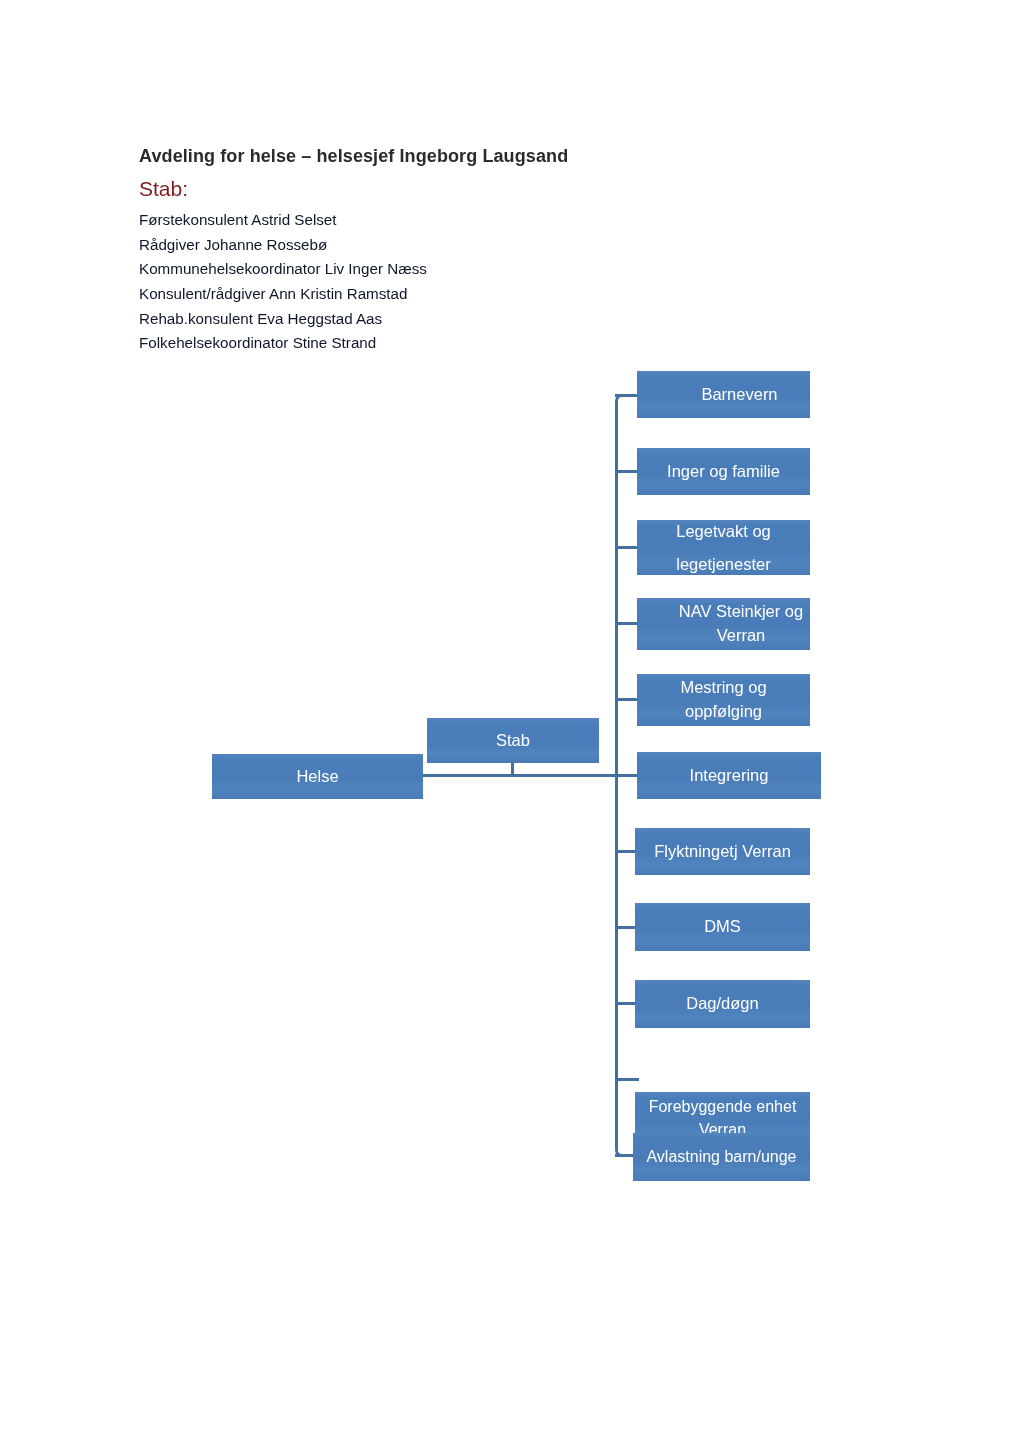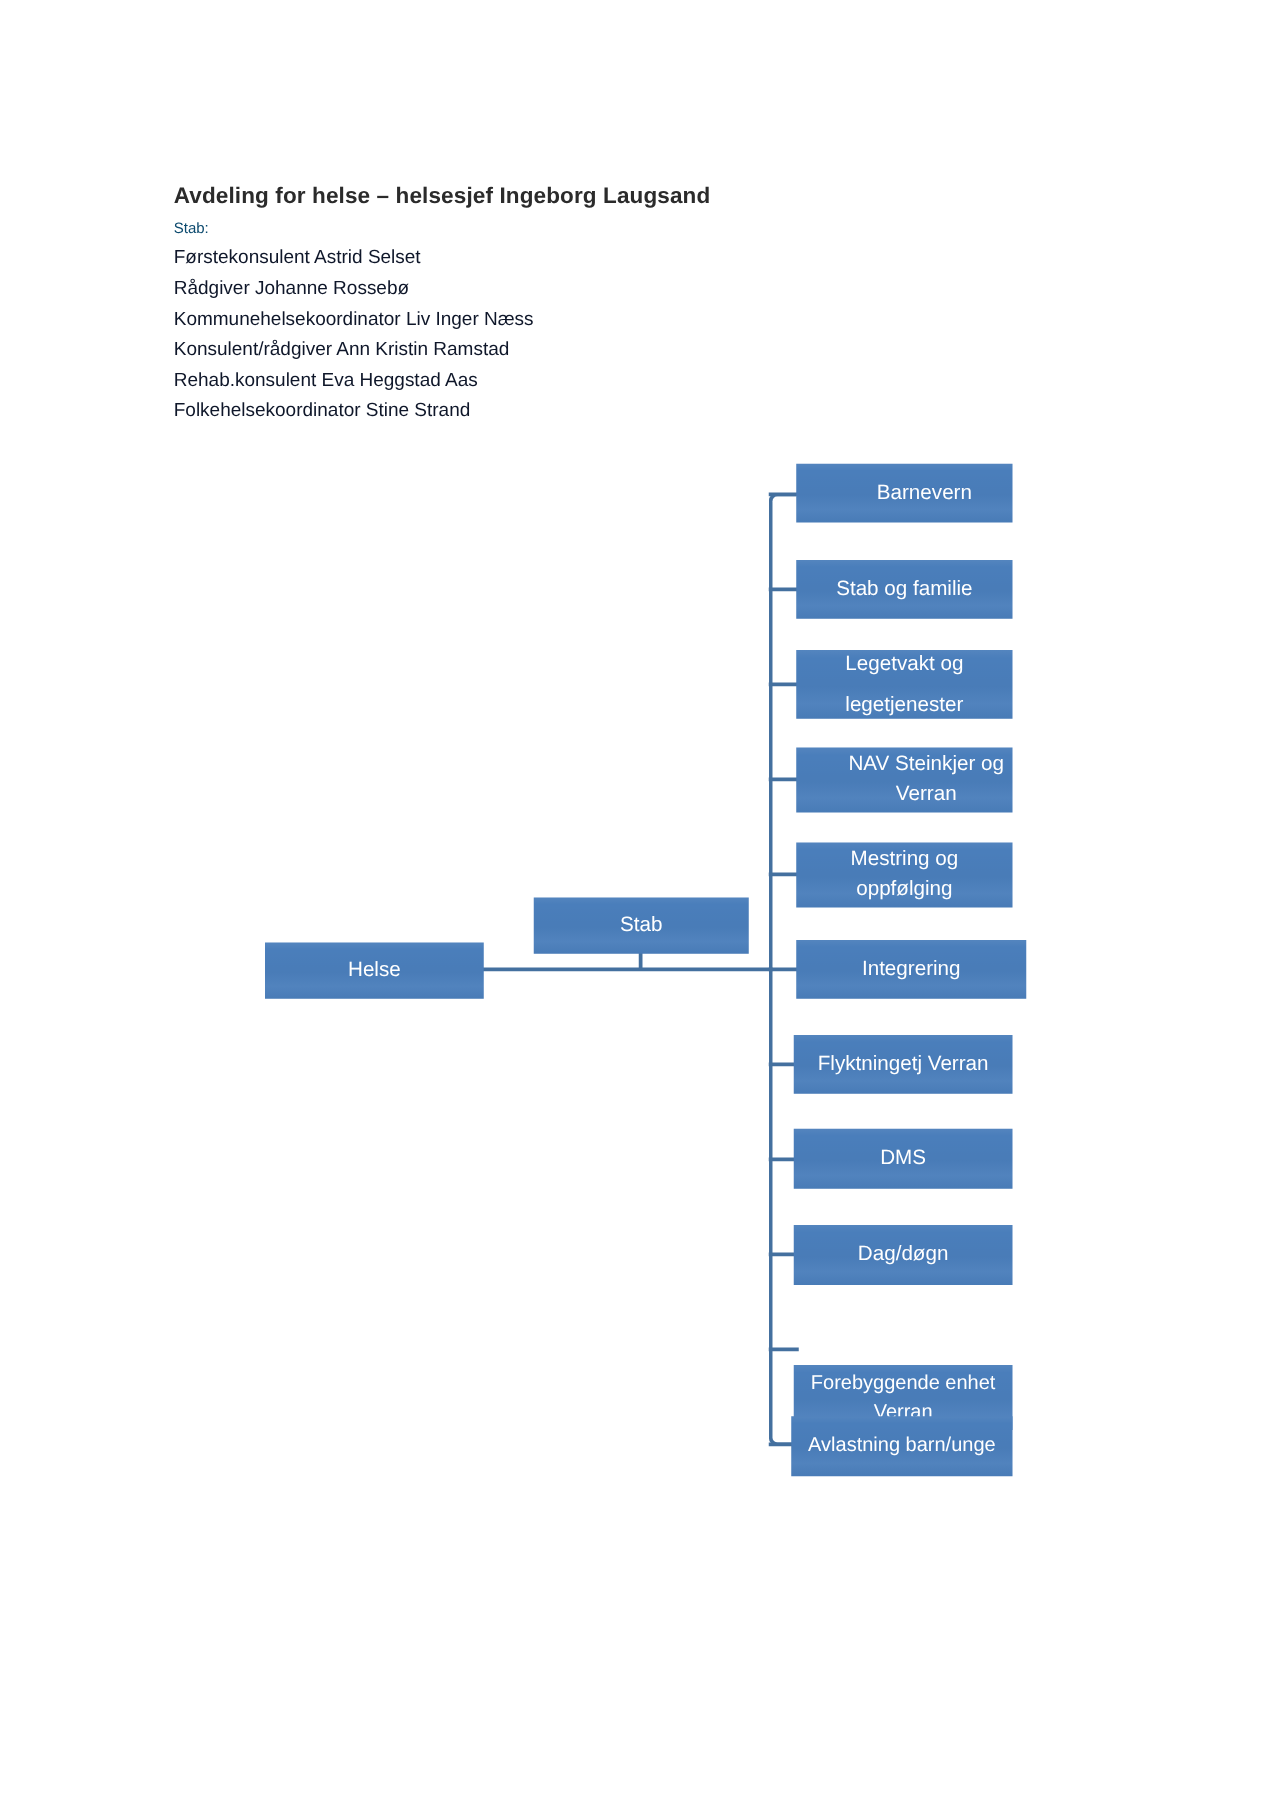--- a/index.html
+++ b/index.html
@@ -30,22 +30,22 @@
   #doc-title {
     font-size: 18px;
     font-weight: bold;
     letter-spacing: 0.1px;
     color: #2b2b2b;
     margin: 0 0 6px 0;
     line-height: 1.15;
     white-space: nowrap;
   }
   #stab-label {
-    font-size: 12px;
-    color: #0c4a6e;
+    font-size: 21px;
+    color: #7f1d1d;
     margin: 0 0 3px 0;
     line-height: 1.55;
   }
   .staff-line {
     font-size: 15.2px;
     color: #0f172a;
     line-height: 1.62;
     white-space: nowrap;
   }
 
@@ -124,34 +124,34 @@
     <div class="conn stub" style="left:615px; top:850px; width:24px;"></div>
     <div class="conn stub" style="left:615px; top:926px; width:24px;"></div>
     <div class="conn stub" style="left:615px; top:1002px; width:24px;"></div>
     <div class="conn stub" style="left:615px; top:1078px; width:24px;"></div>
     <div class="conn stub" style="left:615px; top:1154px; width:24px;"></div>
 
     <div class="conn stub" style="left:386px; top:774px; width:232px;"></div>
 
     <div class="conn vstub" style="left:511px; top:762px; height:14px;"></div>
 
-    <div class="node" style="left:212px; top:754px; width:175px; height:45px;">
+    <div class="node" style="left:212px; top:754px; width:211px; height:45px;">
       <span class="node-text">Helse</span>
     </div>
 
     <div class="node" style="left:427px; top:718px; width:172px; height:45px;">
       <span class="node-text">Stab</span>
     </div>
 
     <div class="node" style="left:637px; top:371px; width:173px; height:47px;padding-left:36px;">
       <span class="node-text">Barnevern</span>
     </div>
 
     <div class="node" style="left:637px; top:448px; width:173px; height:47px;">
-      <span class="node-text">Stab og familie</span>
+      <span class="node-text">Inger og familie</span>
     </div>
 
     <div class="node two-line loose" style="left:637px; top:520px; width:173px; height:55px; white-space:pre-line;">
       <span class="node-text">Legetvakt og
 legetjenester</span>
     </div>
 
     <div class="node two-line" style="left:637px; top:598px; width:173px; height:52px; white-space:pre-line;padding-left:39px;">
       <span class="node-text">NAV  Steinkjer og
 Verran</span>

